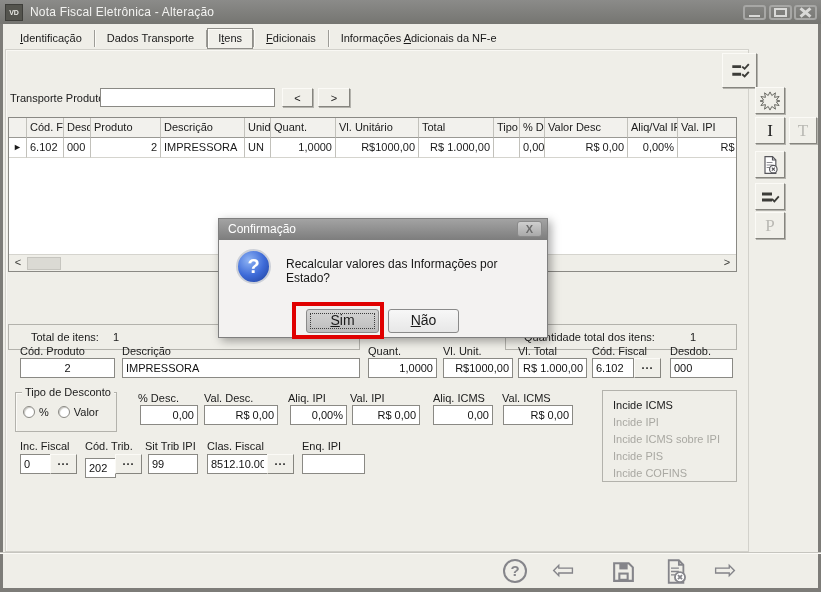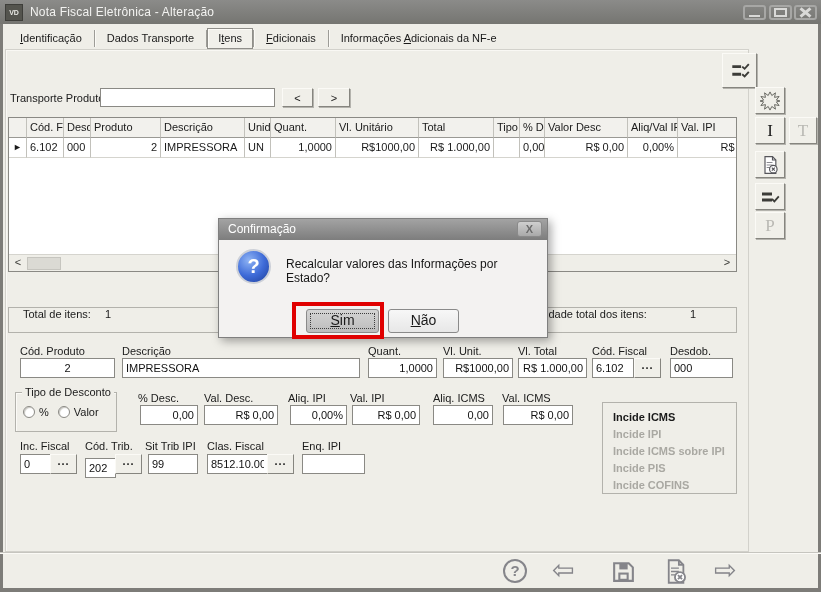--- a/index.html
+++ b/index.html
@@ -44,28 +44,28 @@
   .ghead .gcell{background:#f2f1ed;border-bottom:1px solid #9a9994;}
   .gdata .gcell{border-bottom:1px solid #d5d4ce;}
   .c0{width:18px;padding:0;text-align:center;} .c1{width:37px;} .c2{width:27px;} .c3{width:70px;}
   .c4{width:84px;} .c5{width:26px;} .c6{width:65px;} .c7{width:83px;} .c8{width:75px;}
   .c9{width:26px;} .c10{width:25px;} .c11{width:83px;} .c12{width:50px;} .c13{width:85px;}
   .marker{font-size:9px;line-height:19px;}
   .hscroll{position:absolute;left:0;right:0;bottom:0;height:16px;background:#efeee8;border-top:1px solid #d5d4ce;}
   .hs-arrow{position:absolute;top:0;width:16px;height:15px;text-align:center;line-height:15px;color:#3c3c38;font-size:11px;}
   .hs-thumb{position:absolute;left:18px;top:2px;width:32px;height:11px;background:#dbdad4;border:1px solid #c6c5bf;}
   
-  .tbox{position:absolute;top:307px;height:26px;border:1px solid #b3b2ac;box-sizing:border-box;display:flex;align-items:flex-start;}
+  .tbox{position:absolute;top:324px;height:26px;border:1px solid #b3b2ac;box-sizing:border-box;display:flex;align-items:center;padding-left:8px;}
   
   .gbox{position:absolute;border:1px solid #b3b2ac;box-shadow:inset 1px 1px 0 #fbfaf6;}
   .legend{position:absolute;top:-7px;left:6px;background:#efeee8;padding:0 3px;white-space:nowrap;}
   .radio{display:inline-flex;align-items:center;margin-right:9px;}
   .radio i{width:10px;height:10px;border-radius:50%;background:#fff;border:1px solid #8a8984;margin-right:4px;box-shadow:inset 1px 1px 1px #c9c8c2;}
-  .incide{position:absolute;left:602px;top:402px;width:135px;height:92px;border:1px solid #b3b2ac;
-          box-sizing:border-box;padding:6px 0 4px 10px;line-height:17px;font-weight:bold;}
+  .incide{position:absolute;left:602px;top:390px;width:135px;height:92px;border:1px solid #b3b2ac;
+          box-sizing:border-box;padding:6px 0 4px 10px;line-height:17px;font-weight:normal;}
   .incide .off{color:#a9a8a2;}
   .lookup{position:absolute;height:20px;width:27px;background:#f0efe9;border:1px solid;border-color:#fbfaf6 #86857f #86857f #fbfaf6;
           box-sizing:border-box;text-align:center;line-height:13px;font-weight:bold;letter-spacing:1px;font-size:11px;cursor:default;}
   
   .bottombar-line{position:absolute;left:0;top:552px;width:821px;height:1px;background:#c6c5bf;box-shadow:0 1px 0 #fbfaf6;}
   .bt-icon{position:absolute;color:#85858a;}
   .help-circle{width:24px;height:24px;border:2px solid #85858a;border-radius:50%;box-sizing:border-box;
                text-align:center;line-height:20px;font-size:15px;font-weight:bold;color:#85858a;}
   .big-arrow{font-size:27px;line-height:27px;}
   

